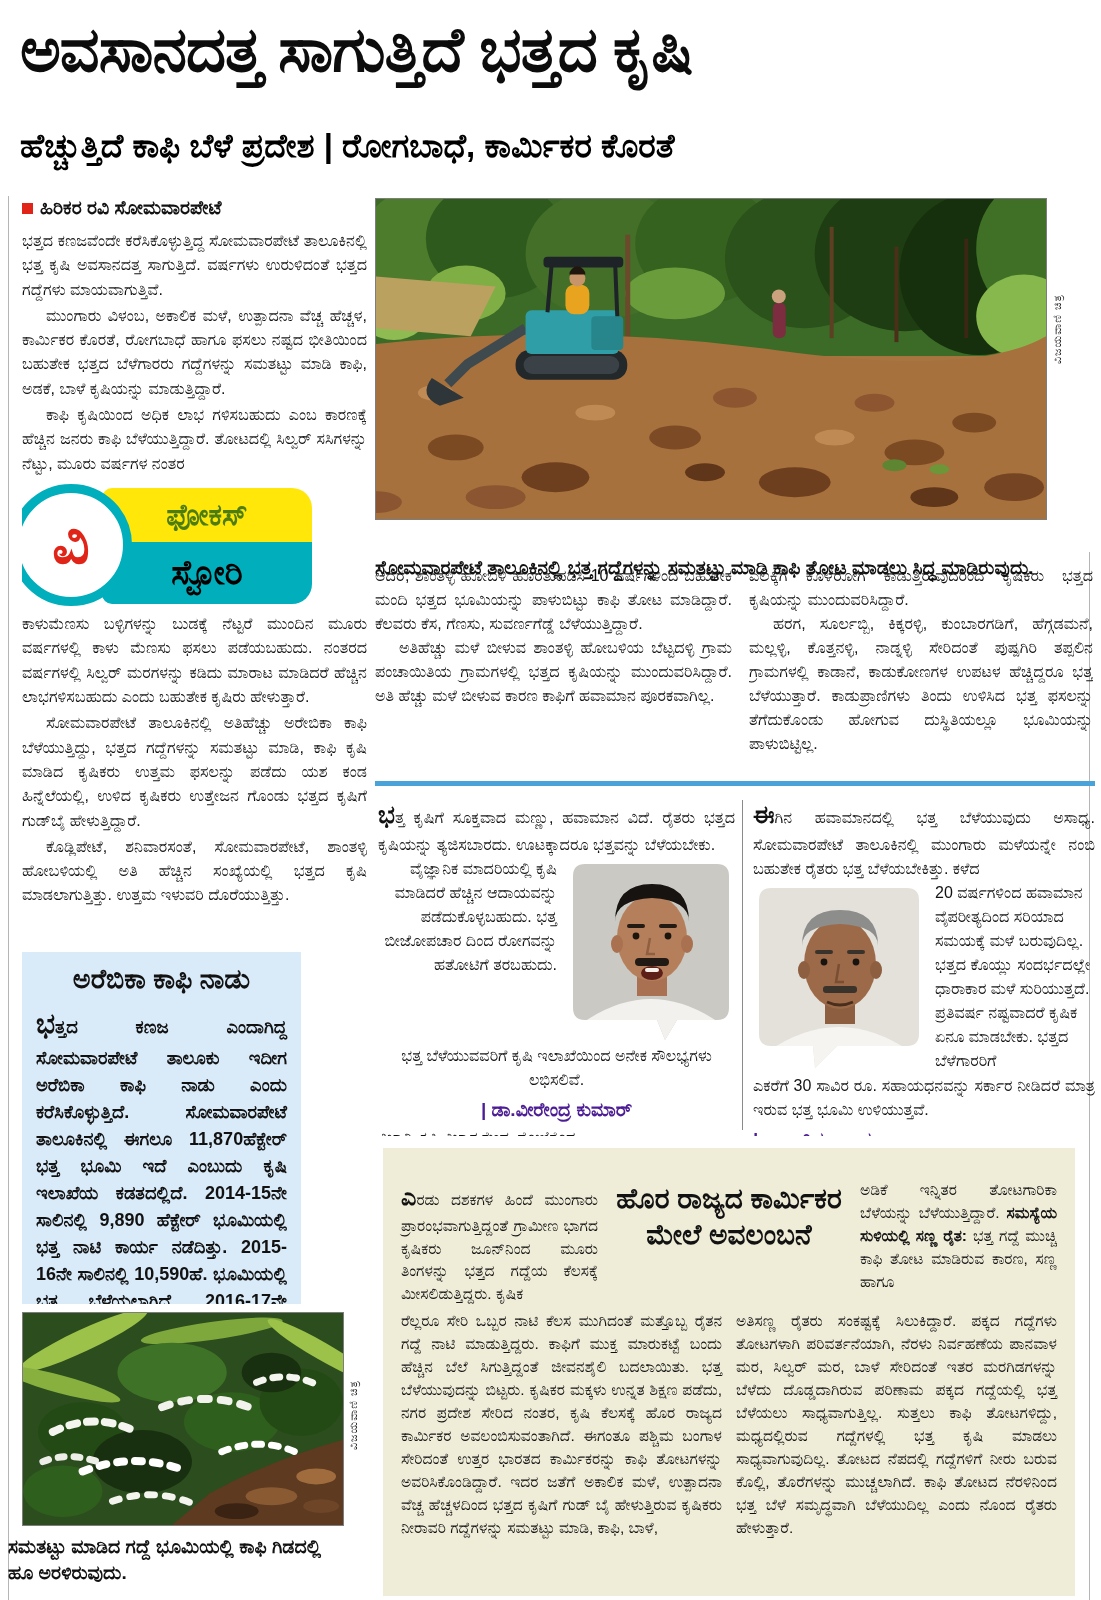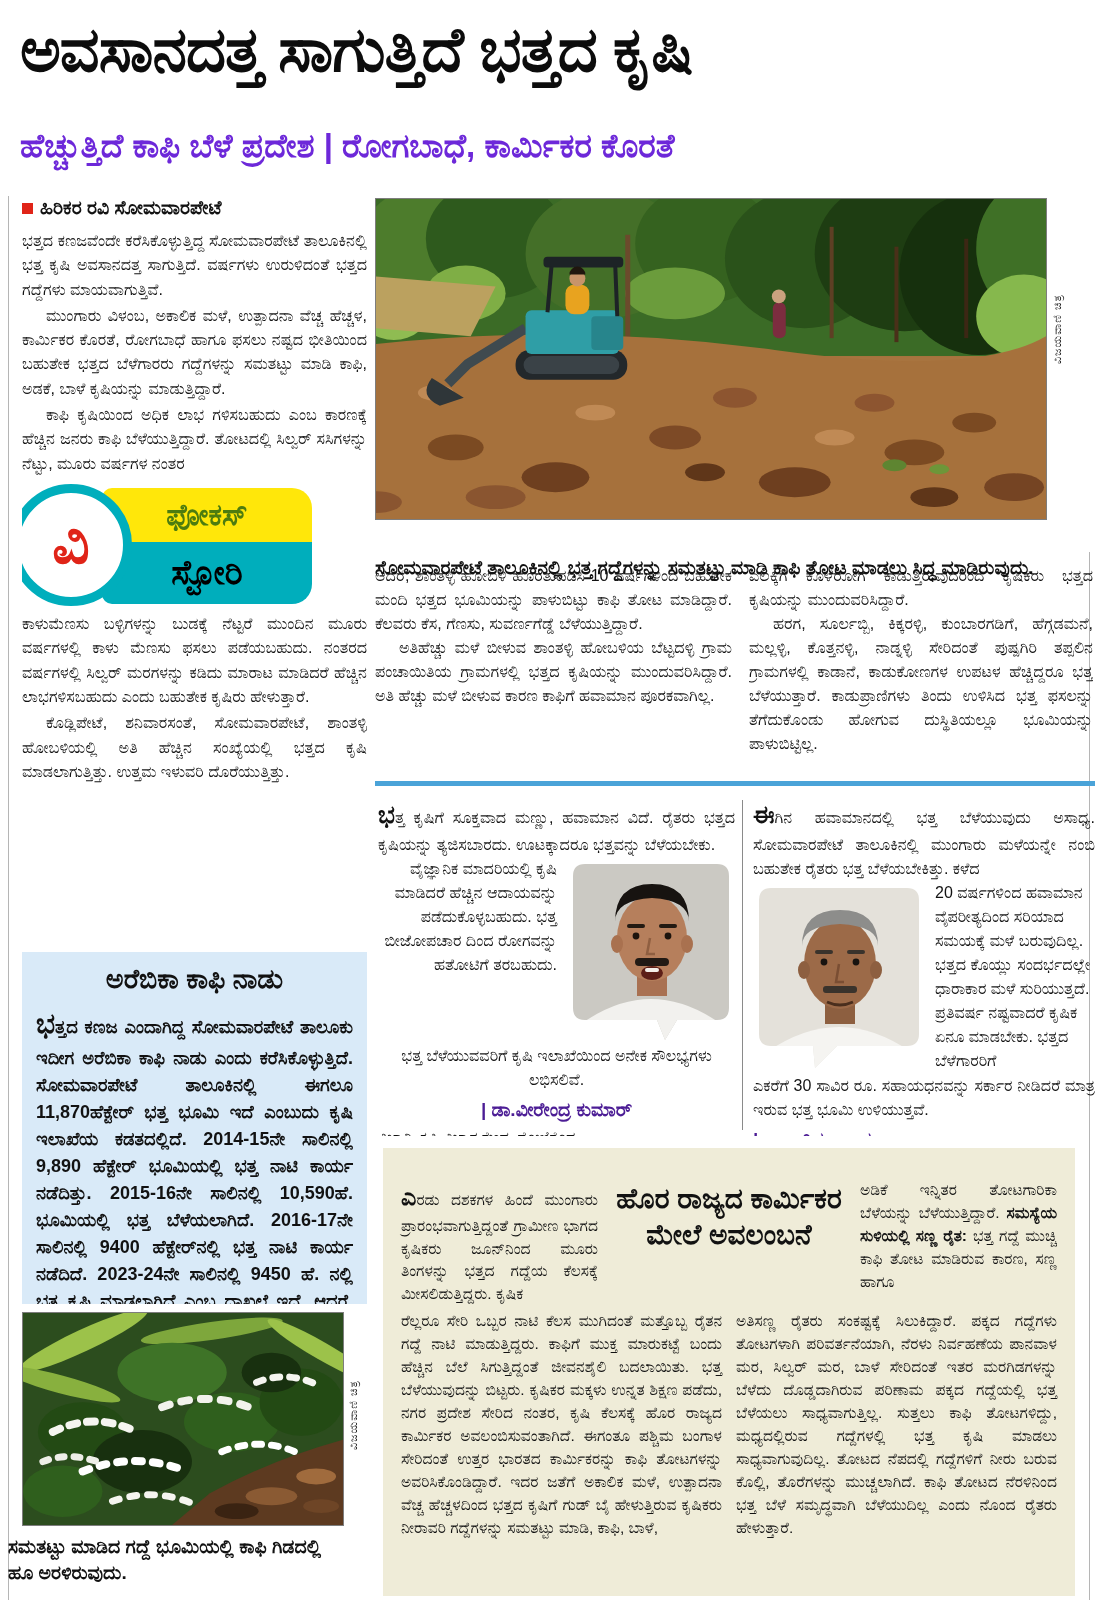--- a/index.html
+++ b/index.html
@@ -2,21 +2,21 @@
 <html lang="kn"><head>
 <meta charset="utf-8">
 <style>
   html,body{margin:0;padding:0;background:#e9e9e9;}
   .page{position:relative;width:1101px;height:1600px;background:#ffffff;overflow:hidden;
         font-family:"Liberation Sans", sans-serif;color:#121212;}
   
   .headline{position:absolute;left:20px;top:16px;width:1062px;font-size:62px;font-weight:800;
             line-height:1.1;letter-spacing:-1px;color:#0c0c0c;white-space:nowrap;}
   .subheadline{position:absolute;left:20px;top:126px;width:1062px;font-size:33px;font-weight:800;
-            line-height:1.2;color:#6d28d9;white-space:nowrap;}
+            line-height:1.2;color:#000000;white-space:nowrap;}
   
   .vrule-left{position:absolute;left:8px;top:196px;width:1px;height:1404px;background:#b5b5b5;}
   .vrule-right{position:absolute;left:1089px;top:552px;width:1px;height:1048px;background:#b5b5b5;}
   
   .col-left{position:absolute;left:22px;top:194px;width:345px;height:756px;overflow:hidden;
             font-size:16px;line-height:1.52;text-align:justify;}
   .byline{display:flex;align-items:center;gap:7px;font-size:19px;font-weight:800;margin-bottom:6px;text-align:left;}
   .byline-sq{width:11px;height:11px;background:#e02418;display:inline-block;flex:0 0 auto;}
   .col-left p{margin:0 0 2px 0;}
   .col-left p.ind{text-indent:1.5em;}
@@ -25,21 +25,21 @@
   .focus-circle{position:absolute;left:0;top:-2px;width:104px;height:104px;background:#ffffff;
      border:9px solid #00aebc;border-radius:50%;z-index:2;display:flex;align-items:center;justify-content:center;}
   .focus-vi{color:#e02418;font-size:58px;font-weight:800;line-height:1;margin-top:-4px;}
   .focus-top{position:absolute;left:92px;top:2px;width:210px;height:54px;background:#ffe70a;
      border-radius:10px 20px 0 0;display:flex;align-items:center;justify-content:center;
      font-size:30px;font-weight:800;color:#4d7c0f;z-index:1;}
   .focus-bottom{position:absolute;left:92px;top:56px;width:210px;height:62px;background:#00aebc;
      border-radius:0 0 20px 10px;display:flex;align-items:center;justify-content:center;
      font-size:34px;font-weight:800;color:#000000;z-index:1;}
   
-  .infobox{position:absolute;left:22px;top:952px;width:345px;height:352px;background:#d9eaf8;
+  .infobox{position:absolute;left:22px;top:952px;width:279px;height:352px;background:#d9eaf8;
      box-sizing:border-box;padding:10px 14px;overflow:hidden;}
   .infobox-title{font-size:27px;font-weight:800;text-align:center;margin:2px 0 8px 0;}
   .infobox-body{font-size:18px;font-weight:700;line-height:1.5;text-align:justify;margin:0;}
   .dropcap::first-letter{font-size:1.55em;font-weight:800;}
   
   .main-photo{position:absolute;left:375px;top:198px;width:672px;height:322px;border:1px solid #7d7d7d;box-sizing:border-box;}
   .main-photo svg,.coffee-photo svg,.portrait svg{display:block;width:100%;height:100%;}
   .photo-credit{position:absolute;writing-mode:vertical-rl;transform:rotate(180deg);
      font-size:11px;color:#222;letter-spacing:1px;}
   .credit-main{left:1051px;top:204px;height:160px;}
@@ -103,20 +103,21 @@
     <div>
       <div class="focus-logo">
         <div class="focus-circle">
           <span class="focus-vi">ವಿ</span>
         </div>
         <div class="focus-top">ಫೋಕಸ್</div>
         <div class="focus-bottom">ಸ್ಟೋರಿ</div>
       </div>
       <p>ಕಾಳುಮೆಣಸು ಬಳ್ಳಿಗಳನ್ನು ಬುಡಕ್ಕೆ ನೆಟ್ಟರೆ ಮುಂದಿನ ಮೂರು ವರ್ಷಗಳಲ್ಲಿ ಕಾಳು ಮೆಣಸು ಫಸಲು ಪಡೆಯಬಹುದು. ನಂತರದ ವರ್ಷಗಳಲ್ಲಿ ಸಿಲ್ವರ್ ಮರಗಳನ್ನು ಕಡಿದು ಮಾರಾಟ ಮಾಡಿದರೆ ಹೆಚ್ಚಿನ ಲಾಭಗಳಿಸಬಹುದು ಎಂದು ಬಹುತೇಕ ಕೃಷಿರು ಹೇಳುತ್ತಾರೆ.</p>
     </div>
+    <p class="ind" style="clear:both">ಸೋಮವಾರಪೇಟೆ ತಾಲೂಕಿನಲ್ಲಿ ಅತಿಹೆಚ್ಚು ಅರೇಬಿಕಾ ಕಾಫಿ ಬೆಳೆಯುತ್ತಿದ್ದು, ಭತ್ತದ ಗದ್ದೆಗಳನ್ನು ಸಮತಟ್ಟು ಮಾಡಿ, ಕಾಫಿ ಕೃಷಿ ಮಾಡಿದ ಕೃಷಿಕರು ಉತ್ತಮ ಫಸಲನ್ನು ಪಡೆದು ಯಶ ಕಂಡ ಹಿನ್ನೆಲೆಯಲ್ಲಿ, ಉಳಿದ ಕೃಷಿಕರು ಉತ್ತೇಜನ ಗೊಂಡು ಭತ್ತದ ಕೃಷಿಗೆ ಗುಡ್‌ಬೈ ಹೇಳುತ್ತಿದ್ದಾರೆ.</p>
     <p class="ind">ಕೊಡ್ಲಿಪೇಟೆ, ಶನಿವಾರಸಂತೆ, ಸೋಮವಾರಪೇಟೆ, ಶಾಂತಳ್ಳಿ ಹೋಬಳಿಯಲ್ಲಿ ಅತಿ ಹೆಚ್ಚಿನ ಸಂಖ್ಯೆಯಲ್ಲಿ ಭತ್ತದ ಕೃಷಿ ಮಾಡಲಾಗುತ್ತಿತ್ತು. ಉತ್ತಮ ಇಳುವರಿ ದೊರೆಯುತ್ತಿತ್ತು.</p>
   </div>
 
   <div class="infobox">
     <div class="infobox-title">ಅರೆಬಿಕಾ ಕಾಫಿ ನಾಡು</div>
     <p class="infobox-body dropcap">ಭತ್ತದ ಕಣಜ ಎಂದಾಗಿದ್ದ ಸೋಮವಾರಪೇಟೆ ತಾಲೂಕು ಇದೀಗ ಅರೆಬಿಕಾ ಕಾಫಿ ನಾಡು ಎಂದು ಕರೆಸಿಕೊಳ್ಳುತ್ತಿದೆ. ಸೋಮವಾರಪೇಟೆ ತಾಲೂಕಿನಲ್ಲಿ ಈಗಲೂ 11,870ಹೆಕ್ಟೇರ್ ಭತ್ತ ಭೂಮಿ ಇದೆ ಎಂಬುದು ಕೃಷಿ ಇಲಾಖೆಯ ಕಡತದಲ್ಲಿದೆ. 2014-15ನೇ ಸಾಲಿನಲ್ಲಿ 9,890 ಹೆಕ್ಟೇರ್ ಭೂಮಿಯಲ್ಲಿ ಭತ್ತ ನಾಟಿ ಕಾರ್ಯ ನಡೆದಿತ್ತು. 2015-16ನೇ ಸಾಲಿನಲ್ಲಿ 10,590ಹೆ. ಭೂಮಿಯಲ್ಲಿ ಭತ್ತ ಬೆಳೆಯಲಾಗಿದೆ. 2016-17ನೇ ಸಾಲಿನಲ್ಲಿ 9400 ಹೆಕ್ಟೇರ್‌ನಲ್ಲಿ ಭತ್ತ ನಾಟಿ ಕಾರ್ಯ ನಡೆದಿದೆ. 2023-24ನೇ ಸಾಲಿನಲ್ಲಿ 9450 ಹೆ. ನಲ್ಲಿ ಭತ್ತ ಕೃಷಿ ಮಾಡಲಾಗಿದೆ ಎಂಬ ದಾಖಲೆ ಇದೆ. ಆದರೆ, ತಾಲೂಕಿನ ಬಹುತೇಕ ಭತ್ತ ಬೆಳೆಯುವ ಗ್ರಾಮಗಳಲ್ಲಿ ಶೇ.10ರಷ್ಟು ಭತ್ತದ ಭೂಮಿಯಲ್ಲಿ ಮಾತ್ರ ಭತ್ತ ನಾಟಿ ಮಾಡಲಾಗುತ್ತಿದೆ ಎಂದು ರೈತರು ಮಾಹಿತಿ ನೀಡಿದ್ದಾರೆ.</p>
   </div>
 
   <div class="main-photo">
     <svg viewBox="0 0 672 322" preserveAspectRatio="none">

